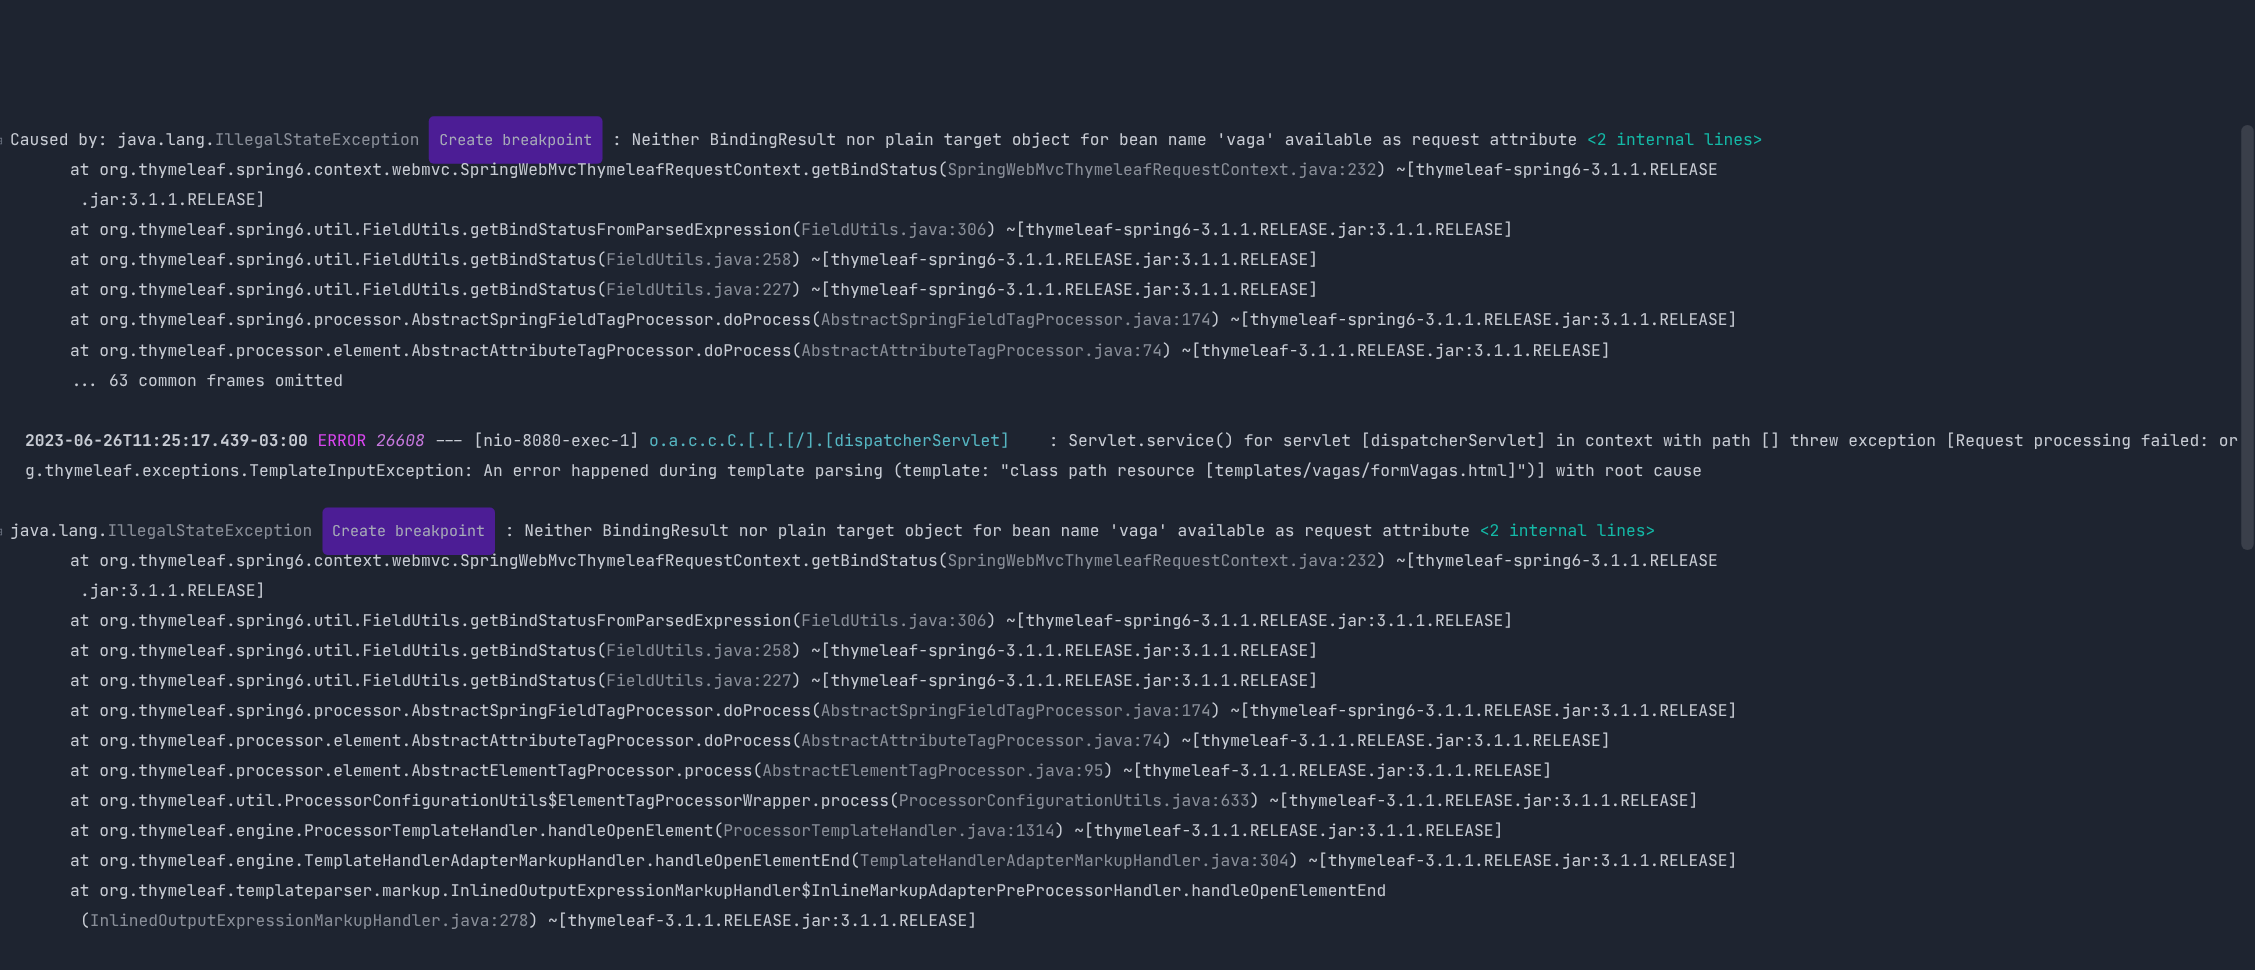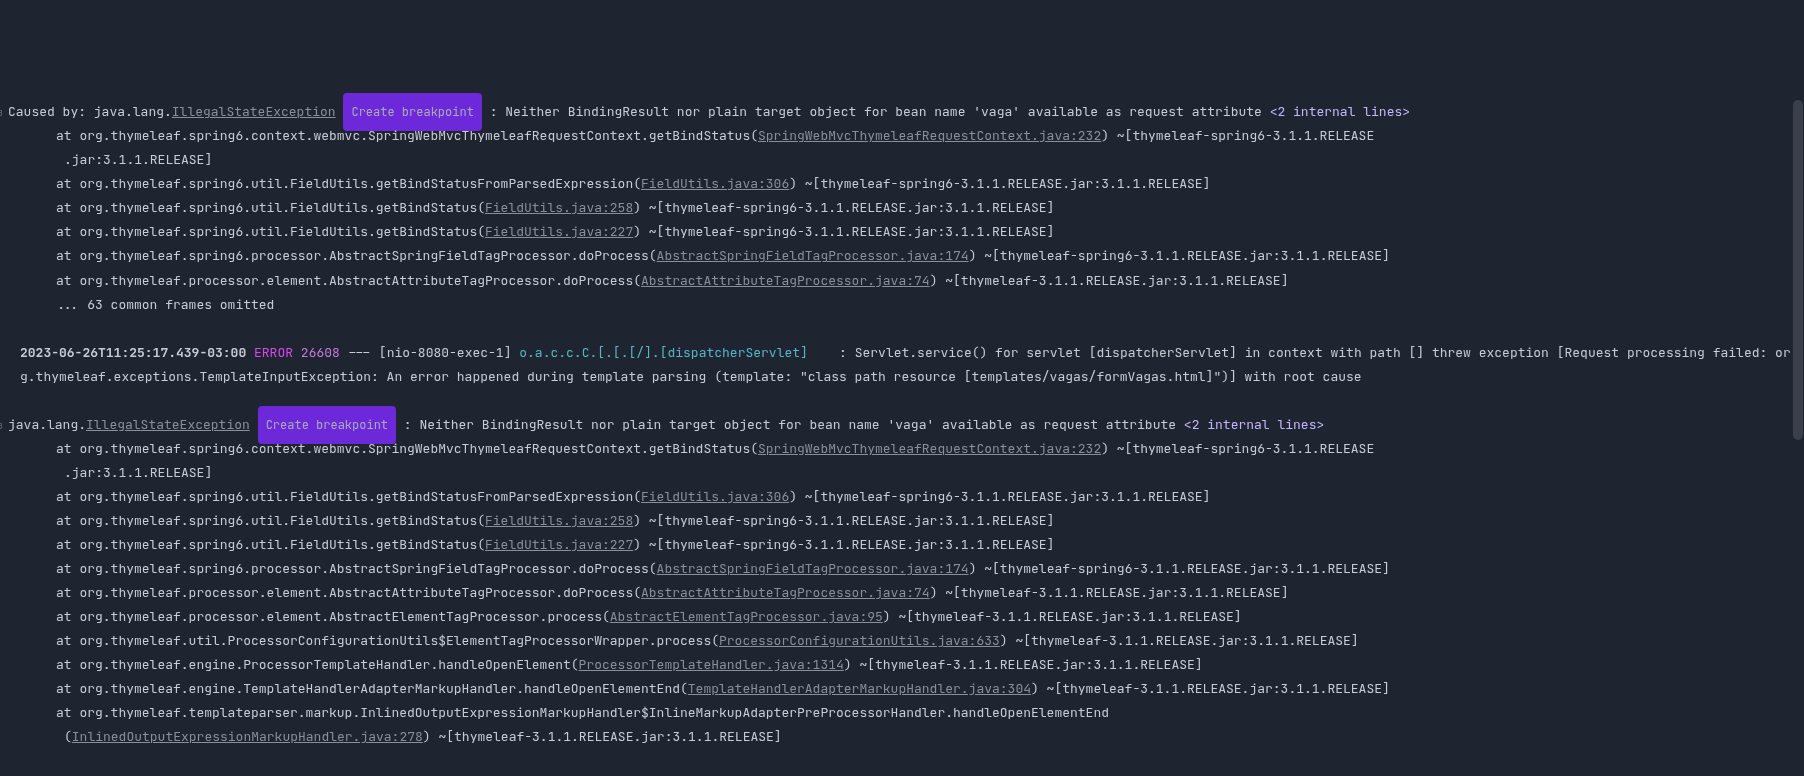--- a/index.html
+++ b/index.html
@@ -12,36 +12,35 @@
     padding: 4px 8px;
     overflow-x: hidden;
     white-space: pre-wrap;
     word-break: break-all;
   }
   .line { display: block; }
   .indent1 { padding-left: 48px; }
   .indent2 { padding-left: 56px; }
   .link {
     color: #8a8f99;
-    text-decoration: underline;
     cursor: pointer;
   }
   .breakpoint {
-    background: #6d28d9;
+    background: #4c1d95;
     color: #a8adb8;
     border-radius: 4px;
     padding: 11px 8px;
     font-size: 12px;
     cursor: pointer;
     white-space: nowrap;
     margin-top: 24px;
   }
-  .dim { color: #c4b5fd; }
+  .dim { color: #14b8a6; }
   .error { color: #d946ef; }
-  .pid { color: #c678dd; }
+  .pid { color: #c678dd; font-style: italic; }
   .logger { color: #56b6c2; }
   .timestamp { color: #c8ccd4; font-weight: bold; }
   .expand {
     color: #6b7280;
     font-size: 10px;
     display: inline-block;
     width: 12px;
     margin-left:-12px;
     cursor: pointer;
   }

